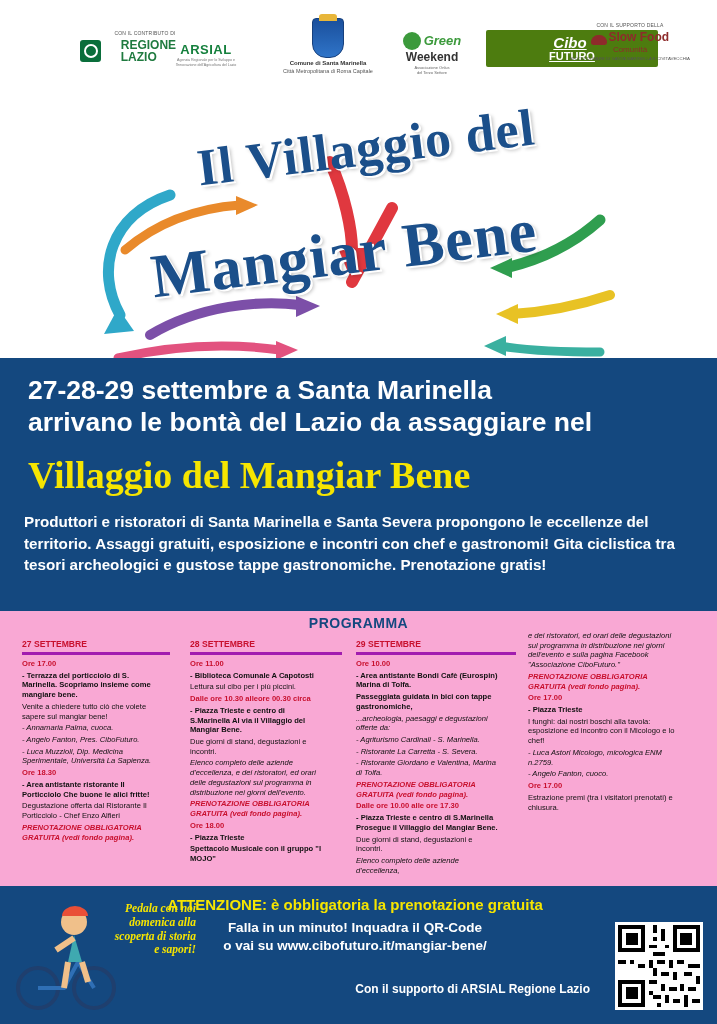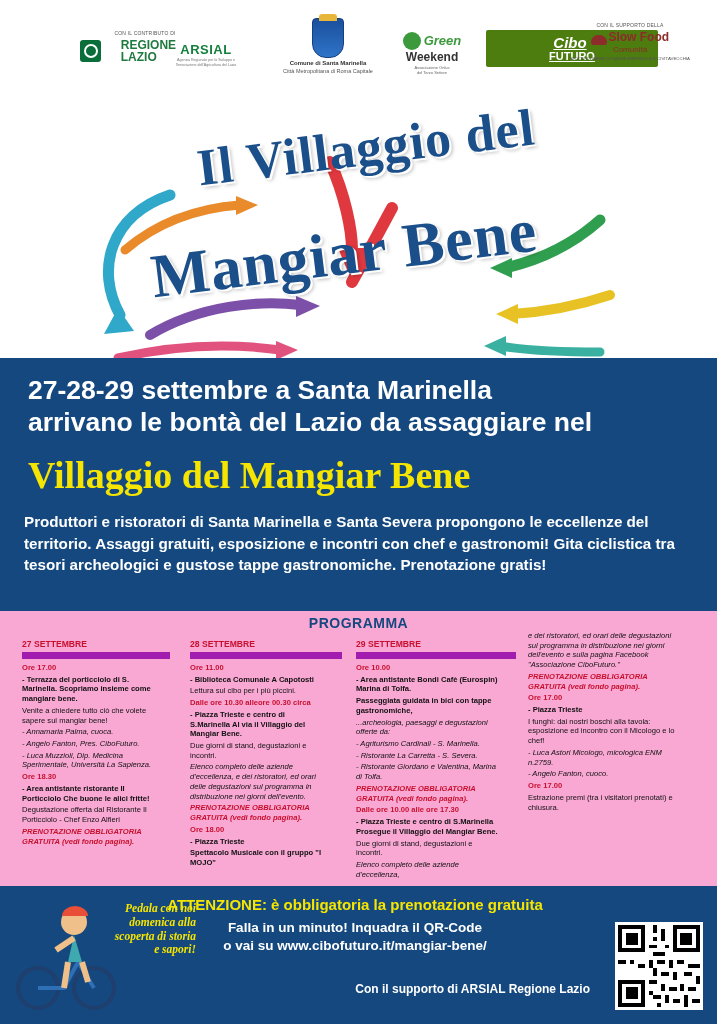--- a/index.html
+++ b/index.html
@@ -47,21 +47,21 @@
   .bb-body{position:absolute;left:24px;top:153px;width:672px;font-size:15.2px;font-weight:bold;line-height:1.42;}
 
   
   .prog{position:absolute;left:0;top:611px;width:717px;height:275px;background:#f9a8d4;}
   .prog-h{position:absolute;left:0;top:4px;width:717px;text-align:center;font-size:14px;font-weight:bold;color:#14487f;letter-spacing:.5px;}
   .col{position:absolute;top:28px;font-size:7.6px;line-height:1.28;color:#111;}
   .c1{left:22px;width:148px;}
   .c2{left:190px;width:152px;}
   .c3{left:356px;width:160px;}
   .c4{left:528px;width:168px;}
-  .day{color:#c8102e;font-weight:bold;font-size:8.6px;border-bottom:7px solid #a21caf;padding-bottom:2px;margin-bottom:4px;}
+  .day{color:#c8102e;font-weight:bold;font-size:8.6px;border-bottom:3px solid #a21caf;padding-bottom:2px;margin-bottom:4px;}
   .hr{color:#c8102e;font-weight:bold;margin-top:6px;}
   .b{font-weight:bold;}
   .i{font-style:italic;}
   .redi{color:#c8102e;font-style:italic;font-weight:bold;}
   p.l{margin:0 17px 2px 0;}
 
   
   .bottom{position:absolute;left:0;top:886px;width:717px;height:138px;background:#14487f;color:#fff;}
   .att{position:absolute;left:120px;top:10px;width:470px;text-align:center;font-size:15px;font-weight:bold;color:#f6e500;}
   .att2{position:absolute;left:120px;top:34px;width:470px;text-align:center;font-size:13.5px;font-weight:bold;}

